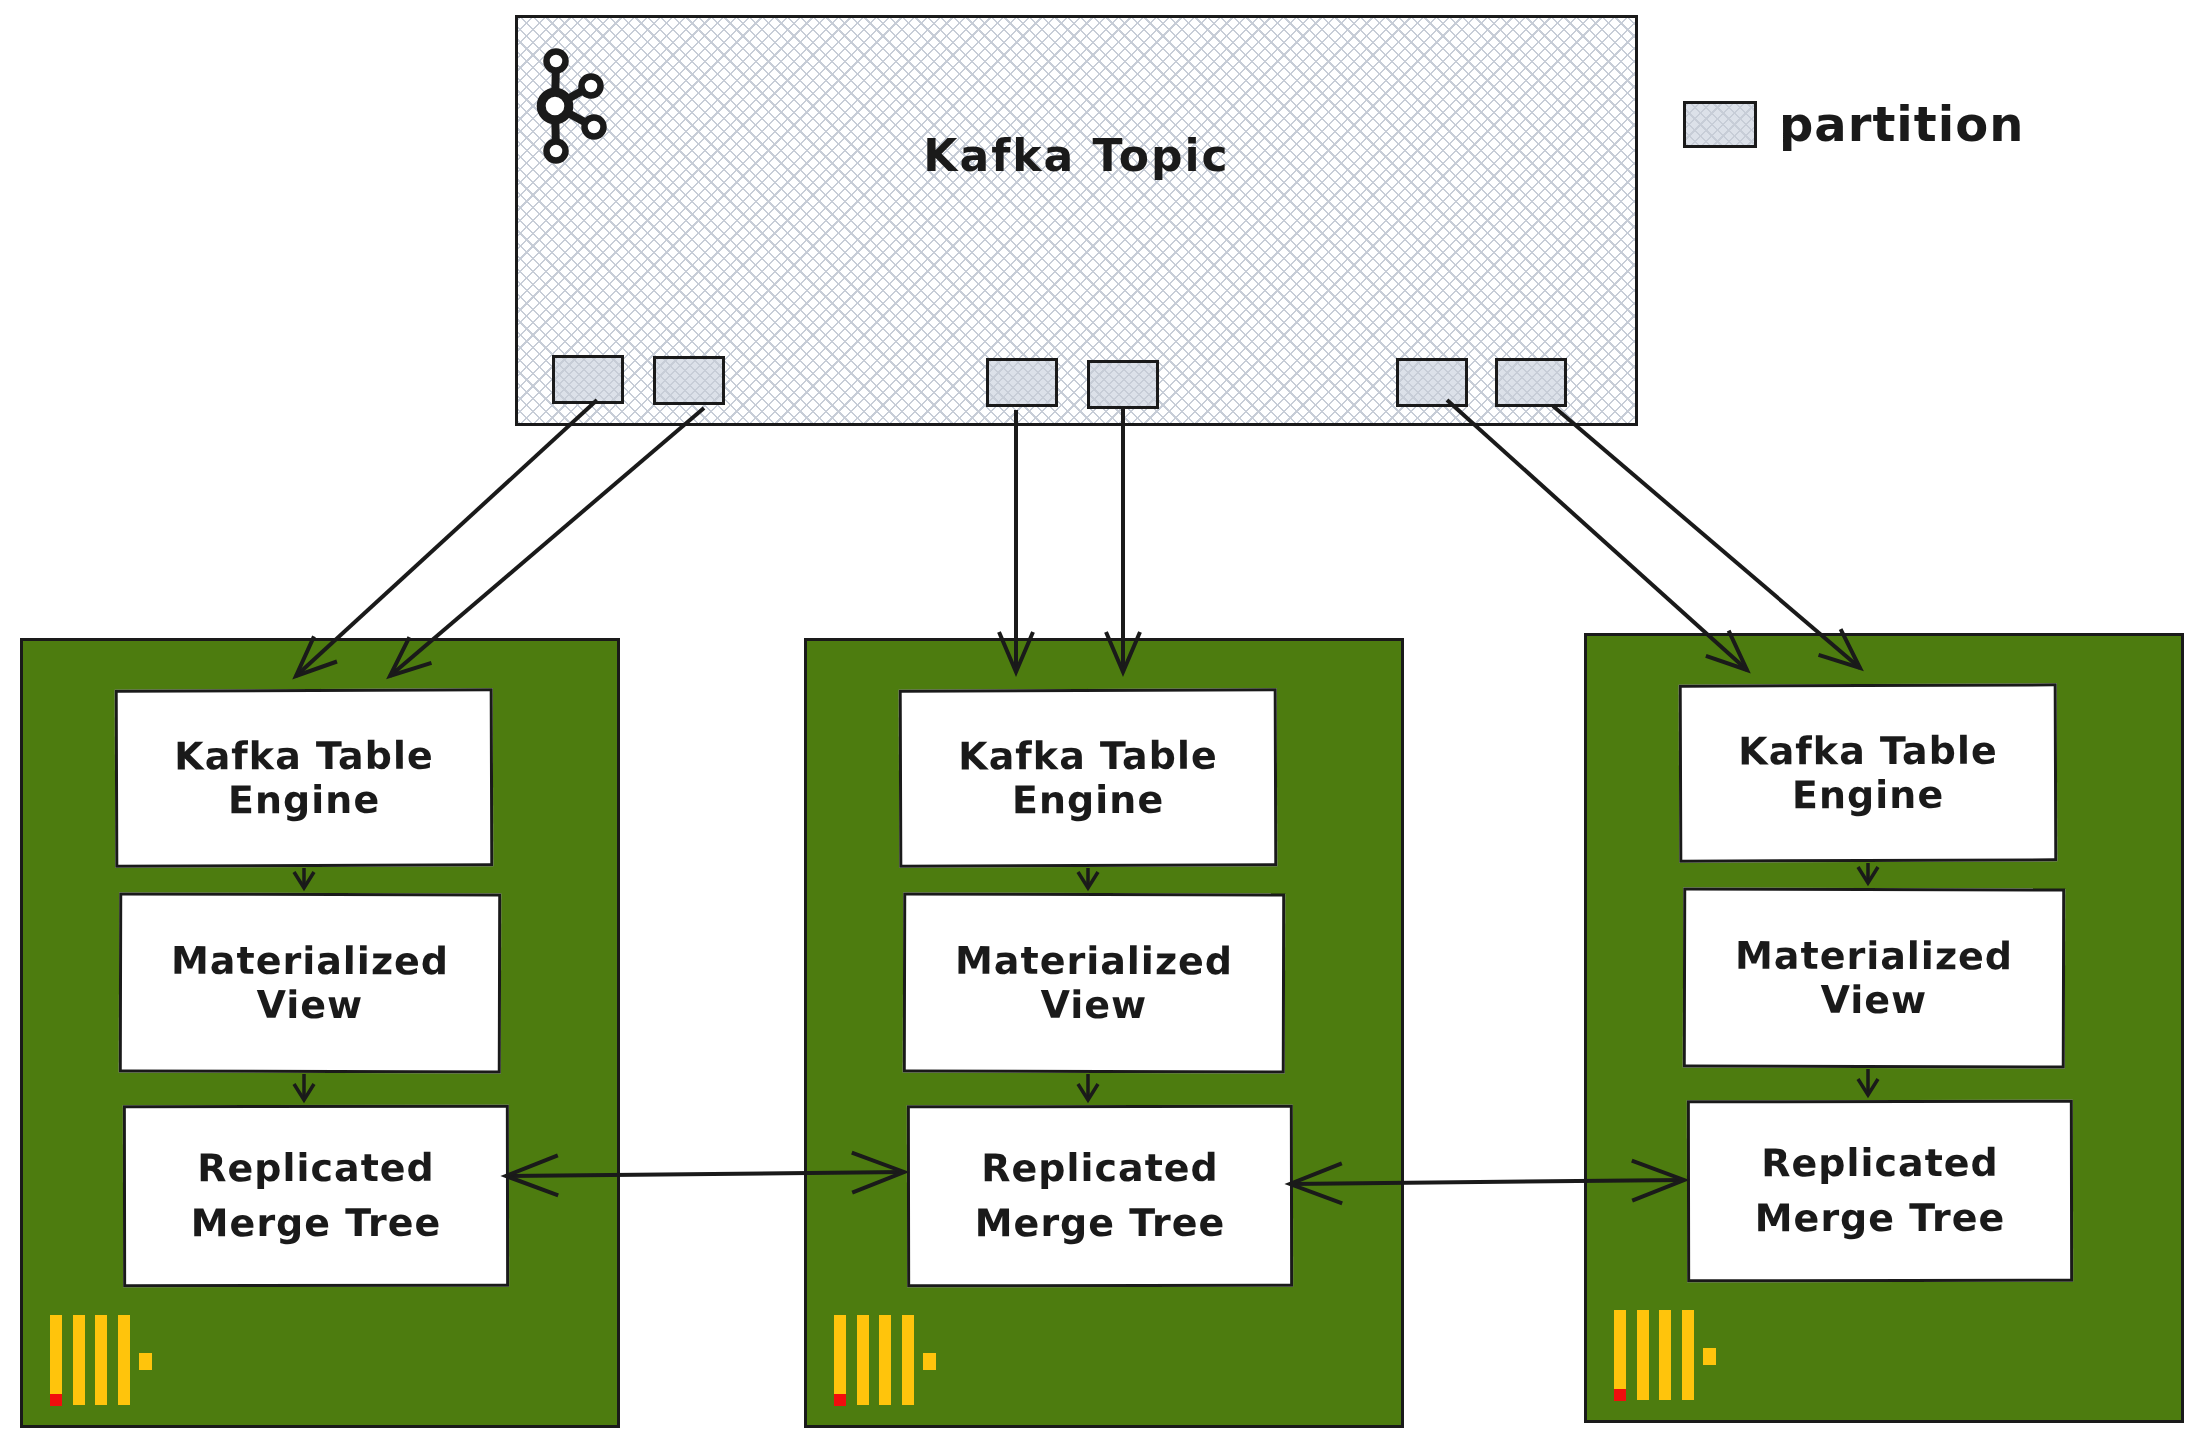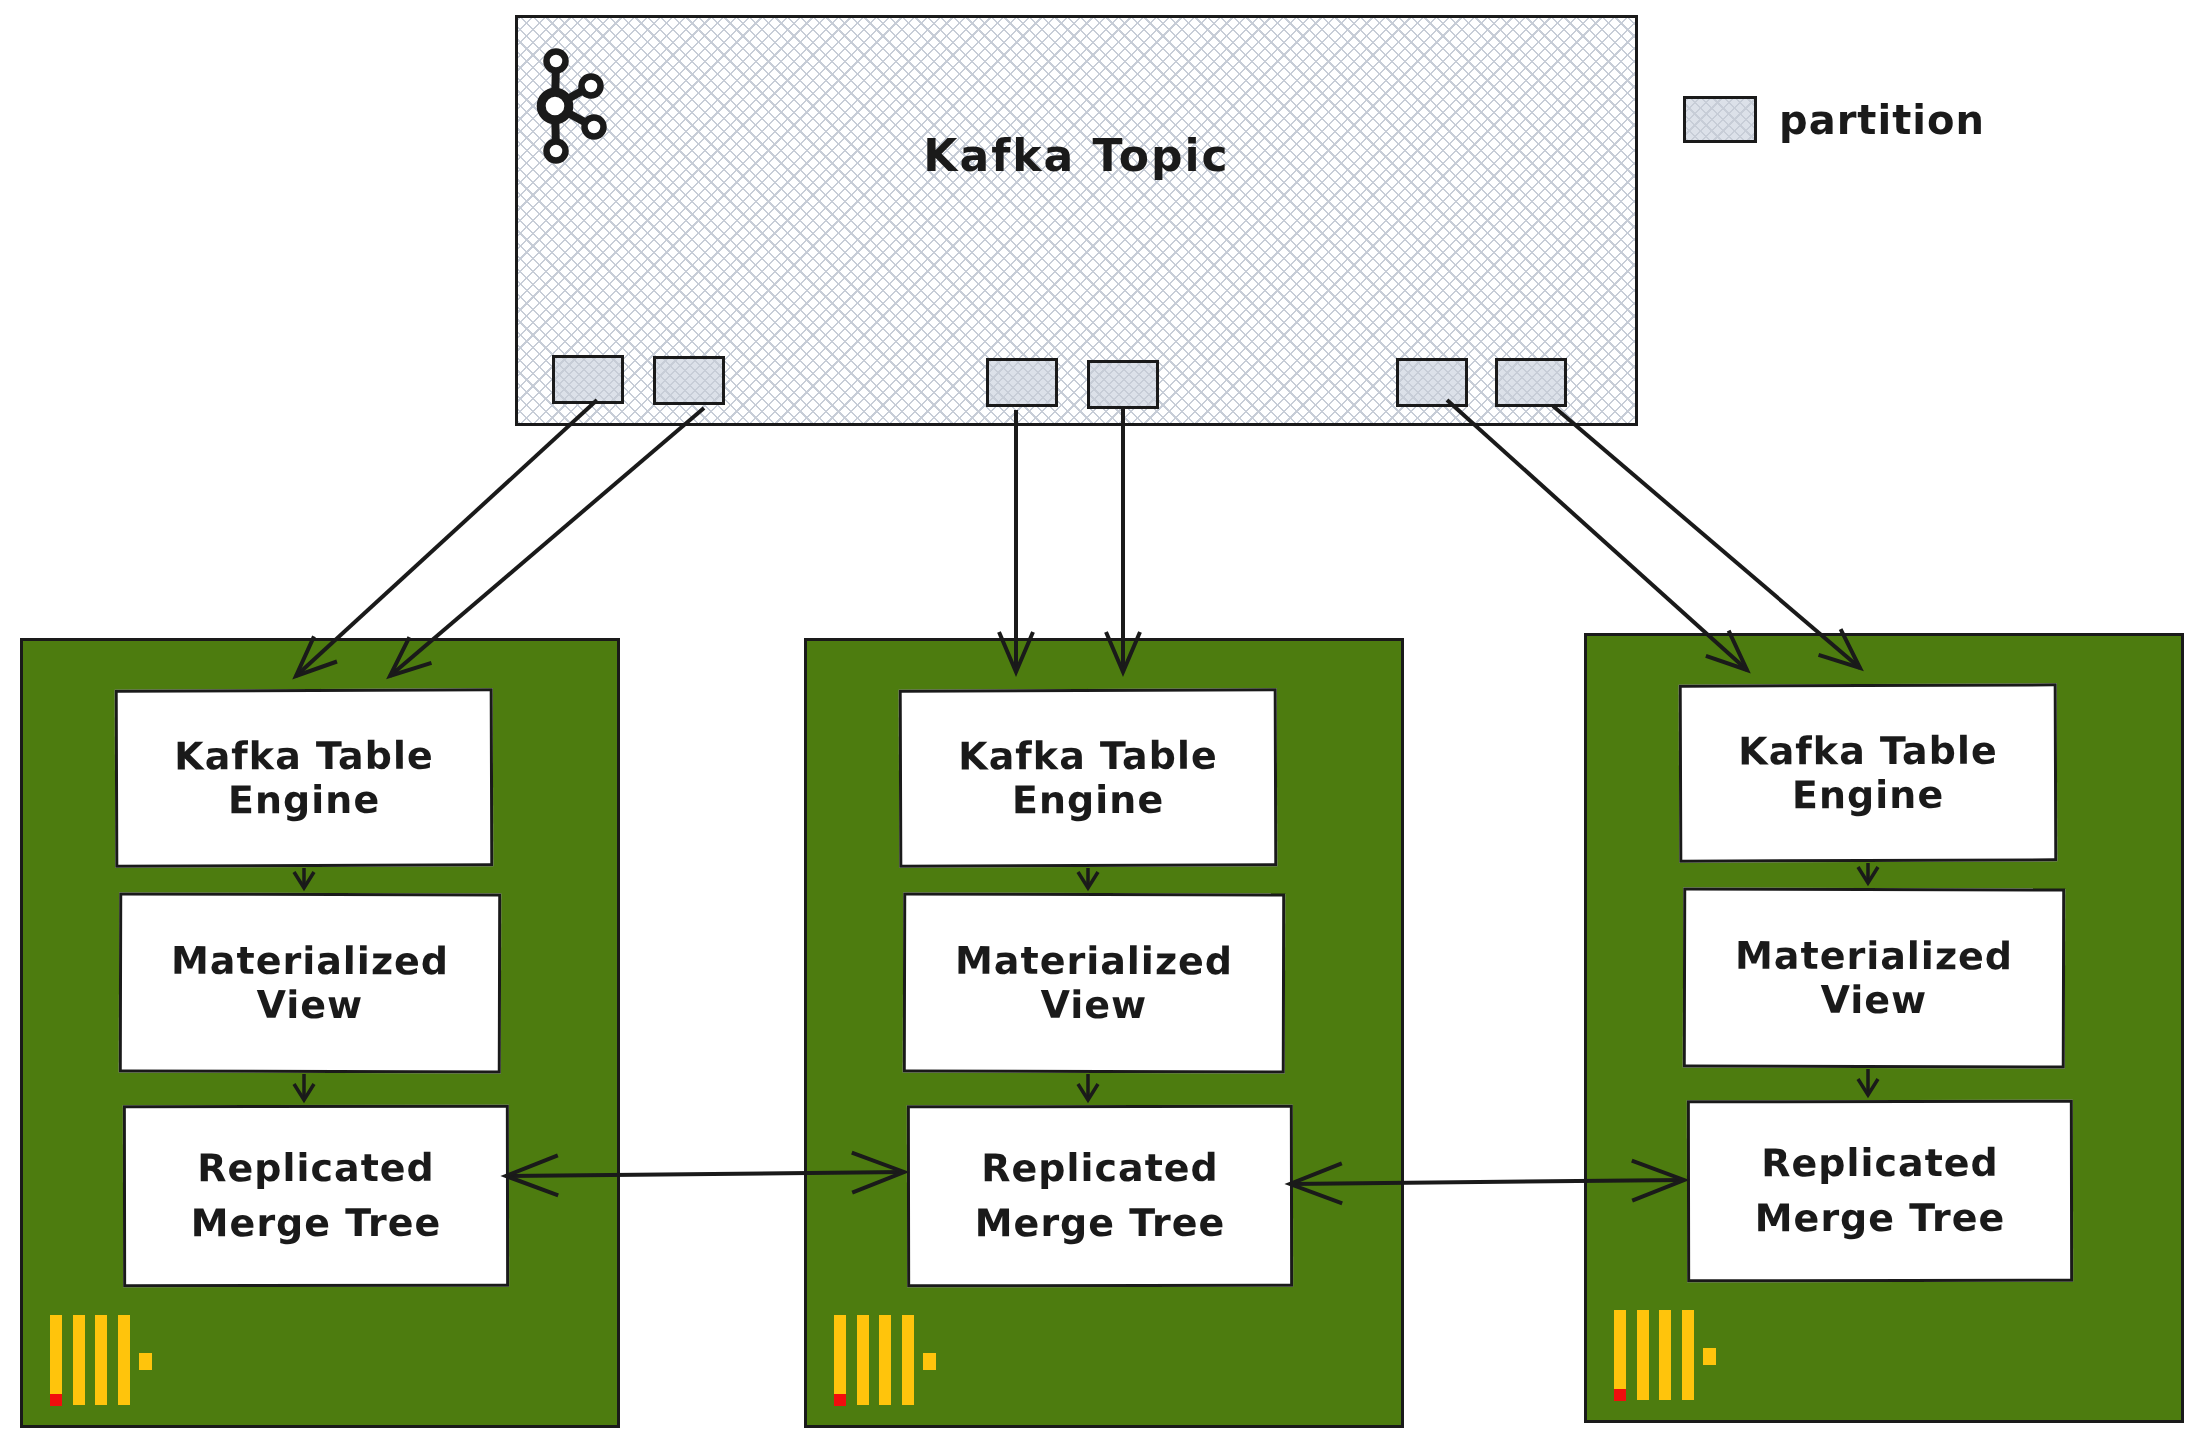--- a/index.html
+++ b/index.html
@@ -45,21 +45,21 @@
   .p6{left:977px;top:340px;}
 
   .legend{position:absolute;left:1683px;top:96px;display:flex;align-items:center;gap:22px;}
   .legend-swatch{
     width:74px;height:47px;box-sizing:border-box;border:3px solid var(--ink);
     background-color:var(--partition-fill);
     background-image:
       repeating-linear-gradient(45deg, var(--hatch-line) 0, var(--hatch-line) 1.6px, transparent 1.6px, transparent 8px),
       repeating-linear-gradient(135deg, var(--hatch-line) 0, var(--hatch-line) 1.6px, transparent 1.6px, transparent 8px);
   }
-  .legend-label{font-size:40px;font-weight:600;letter-spacing:1px;}
+  .legend-label{font-size:48px;font-weight:600;letter-spacing:1px;}
 
   .node{
     position:absolute;width:600px;height:790px;box-sizing:border-box;
     border:3px solid var(--ink);background:#4d7c0f;
   }
   .n1{left:20px;top:638px;}
   .n2{left:804px;top:638px;}
   .n3{left:1584px;top:633px;}
   .inner{
     position:absolute;box-sizing:border-box;border:3px solid var(--ink);

